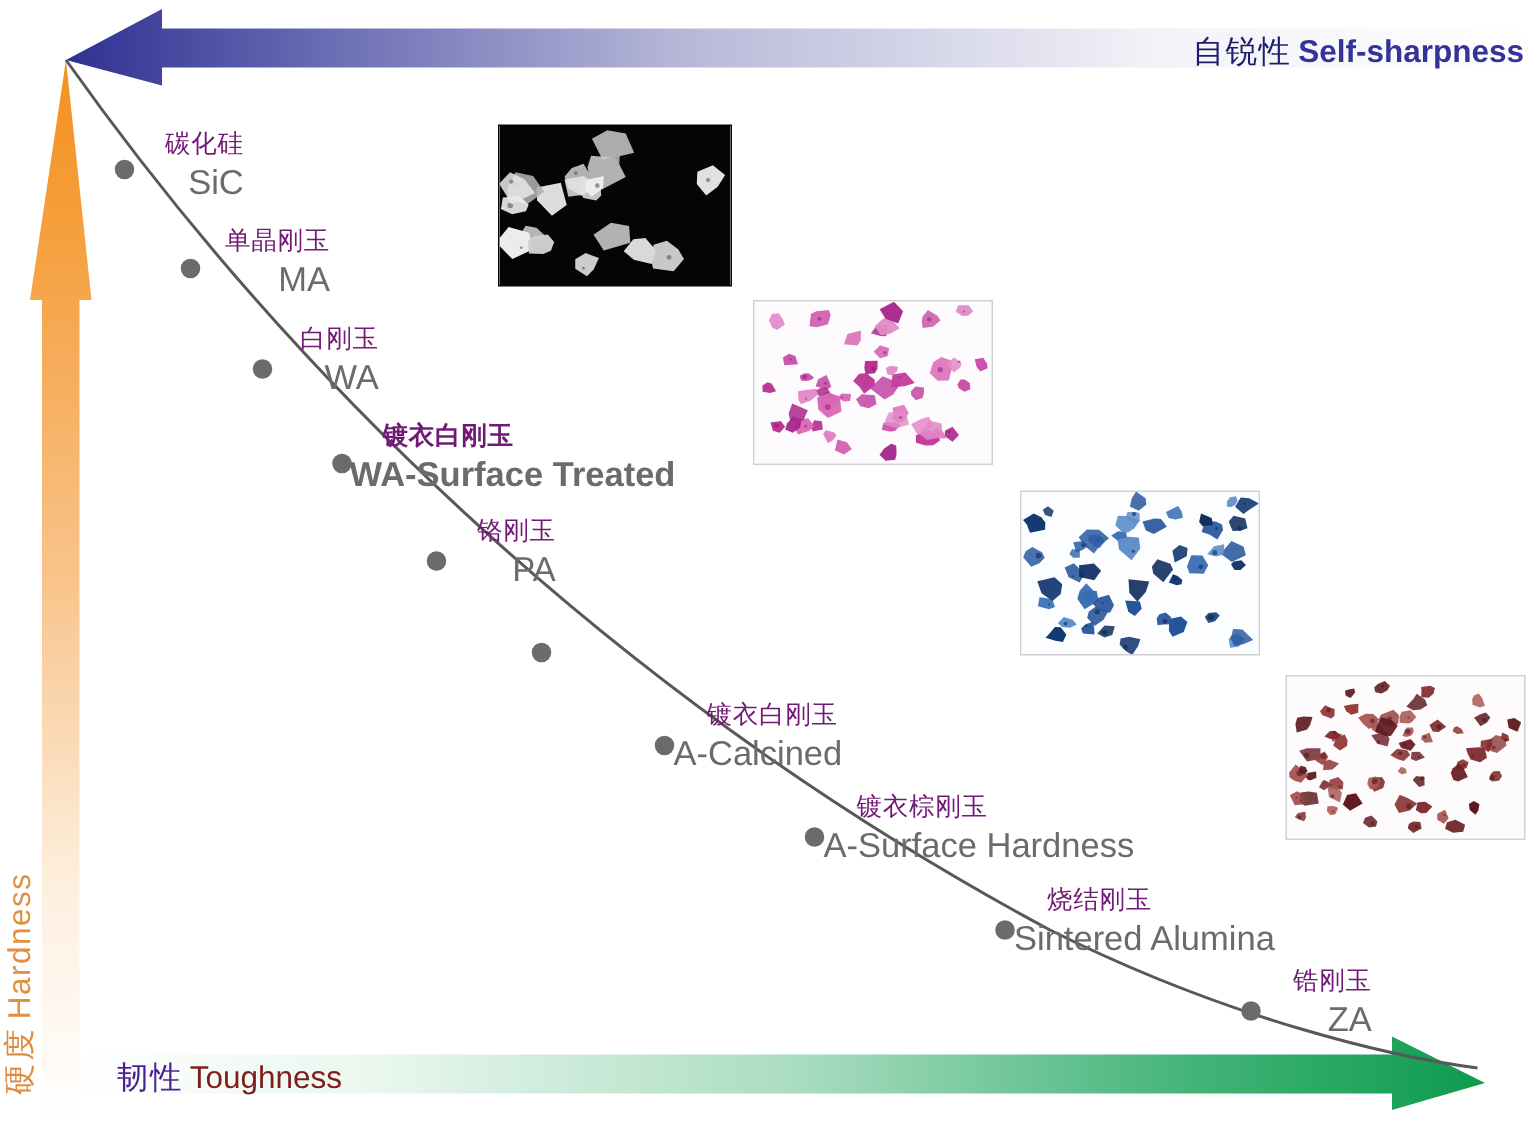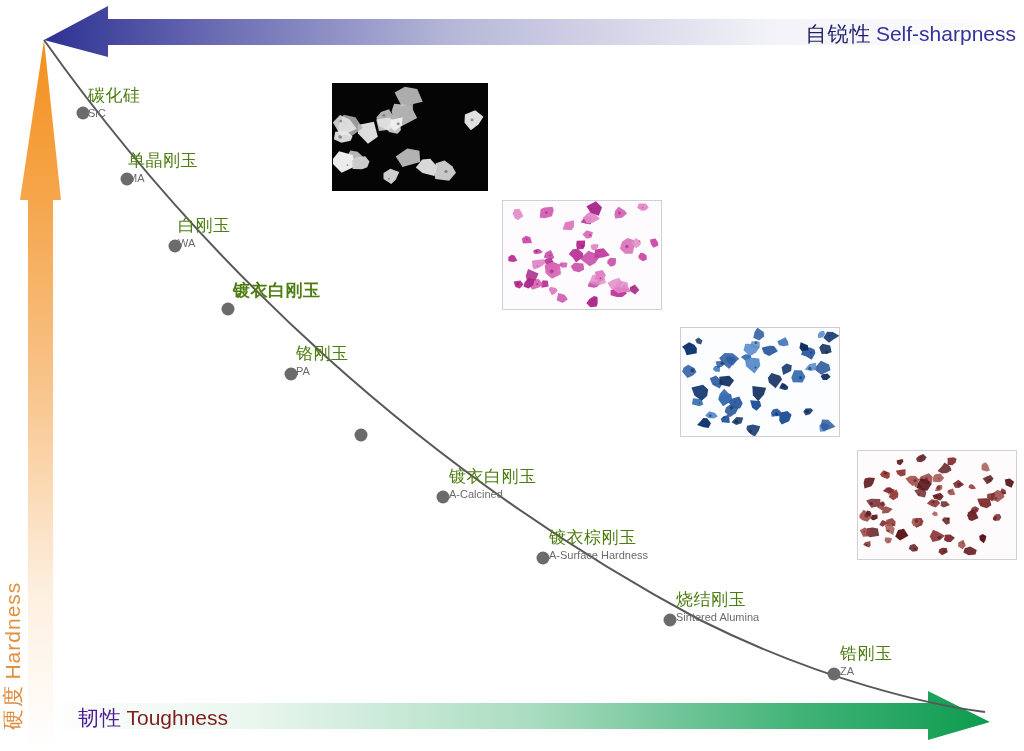--- a/index.html
+++ b/index.html
@@ -17,21 +17,21 @@
   
   .axis-label{position:absolute;white-space:nowrap;}
   .axis-label .cn{font-size:21px;}
   .axis-label .en{font-size:21px;}
 
   #self-sharpness-label{
     right:8px;top:20px;
     color:#2f2f8f;
   }
   #self-sharpness-label .cn{color:#1d1d6b;letter-spacing:1px;text-align:right;}
-  #self-sharpness-label .en{color:#33339a;}
+  #self-sharpness-label .en{color:#33339a;font-weight:bold;}
 
   #toughness-label{
     left:78px;top:704px;
     color:#23a05a;
   }
   #toughness-label .cn{color:#4c1d95;letter-spacing:1px;}
   #toughness-label .en{color:#7f1d1d;}
 
   #hardness-label{
     left:-1px;top:470px;
@@ -47,22 +47,22 @@
   
   #curve-svg{position:absolute;left:0;top:0;width:1024px;height:751px;}
 
   
   .pt-label{
     position:absolute;
     color:#6d6d6d;
     white-space:nowrap;
     line-height:1.22;
   }
-  .pt-label .cn{display:block;font-size:17px;color:#4d7c0f;letter-spacing:0.5px;}
-  .pt-label .en{display:block;font-size:11px;color:#6b6b6b;text-align:left;}
+  .pt-label .cn{display:block;font-size:17px;color:#701a75;letter-spacing:0.5px;margin-left:22px;}
+  .pt-label .en{display:block;font-size:23px;color:#6b6b6b;text-align:right;}
 
   
   .micro{
     position:absolute;
     overflow:hidden;
     box-sizing:border-box;
   }
   .micro svg{display:block;width:100%;height:100%;}
 </style>
 </head>
@@ -131,20 +131,21 @@
   <div class="pt-label" style="left:128px;top:151px;">
     <span class="cn">单晶刚玉</span>
     <span class="en">MA</span>
   </div>
   <div class="pt-label" style="left:178px;top:216px;">
     <span class="cn">白刚玉</span>
     <span class="en">WA</span>
   </div>
   <div class="pt-label" style="left:233px;top:281px;font-weight:bold;">
     <span class="cn">镀衣白刚玉</span>
+    <span class="en">WA-Surface Treated</span>
   </div>
   <div class="pt-label" style="left:296px;top:344px;">
     <span class="cn">铬刚玉</span>
     <span class="en">PA</span>
   </div>
   <div class="pt-label" style="left:449px;top:467px;">
     <span class="cn">镀衣白刚玉</span>
     <span class="en">A-Calcined</span>
   </div>
   <div class="pt-label" style="left:549px;top:528px;">

